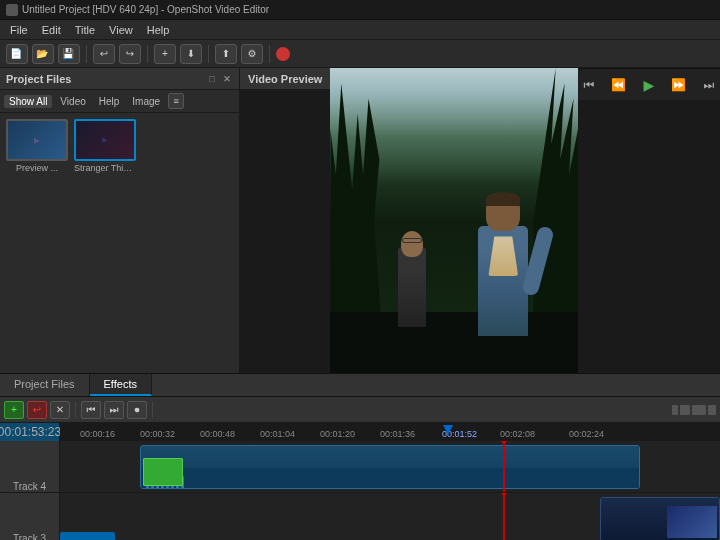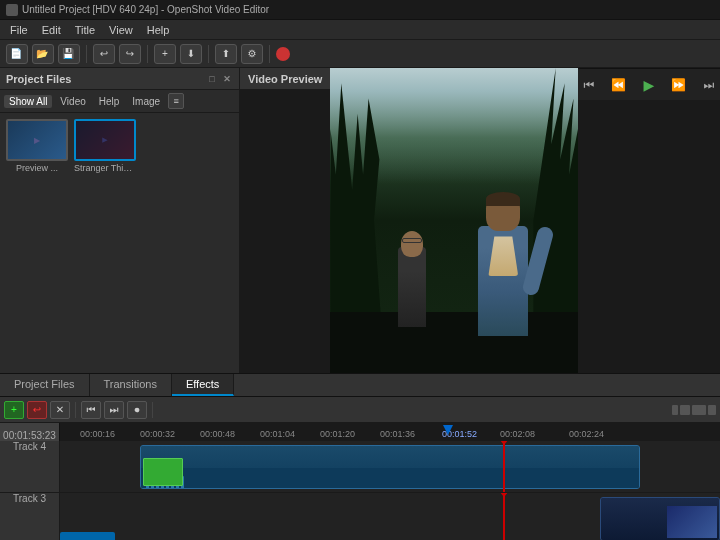--- a/index.html
+++ b/index.html
@@ -416,21 +416,21 @@
       display: flex;
       border-bottom: 1px solid #1a1a1a;
       position: relative;
     }
 
     .track-label {
       width: 60px;
       min-width: 60px;
       background: #333;
       display: flex;
-      align-items: flex-start;
+      align-items: flex-end;
       justify-content: center;
       font-size: 10px;
       color: #aaa;
       border-right: 1px solid #1a1a1a;
     }
 
     .track-content {
       flex: 1;
       background: #222;
       position: relative;
@@ -745,21 +745,20 @@
       <div class="ctrl-btn">⏪</div>
       <div class="ctrl-btn ctrl-btn-play">▶</div>
       <div class="ctrl-btn">⏩</div>
       <div class="ctrl-btn">⏭</div>
     </div>
   </div>
 </div>
 
 <div id="bottom-tabs">
   <div class="bottom-tab">Project Files</div>
-  <div class="bottom-tab">Transitions</div>
   <div class="bottom-tab active">Effects</div>
 </div>
 
 <div id="timeline">
 
   <div id="timeline-toolbar">
     <div class="tl-btn tl-btn-green">+</div>
     <div class="tl-btn tl-btn-red">↩</div>
     <div class="tl-btn">✕</div>
     <div class="tl-separator"></div>
@@ -770,21 +769,21 @@
     <div class="tl-zoom-bar">
       <div class="tl-zoom-segment" style="width:6px;"></div>
       <div class="tl-zoom-segment" style="width:10px;"></div>
       <div class="tl-zoom-segment" style="width:14px;"></div>
       <div class="tl-zoom-segment" style="width:8px;"></div>
     </div>
   </div>
 
   <div style="display:flex; height:18px; background:#1a1a1a; position:relative;">
 
-    <div style="width:60px; min-width:60px; background:#404040; display:flex; align-items:flex-end; justify-content:center; font-size:10px; color:#aaa; border-right:1px solid #111;">
+    <div style="width:60px; min-width:60px; background:#0c4a6e; display:flex; align-items:center; justify-content:center; font-size:12px; color:#aaa; border-right:1px solid #111;">
       <span>00:01:53:23</span>
     </div>
 
     <div id="time-ruler" style="flex:1; position:relative; background:#1a1a1a; height:18px;">
       <span class="time-label" style="left:20px;">00:00:16</span>
       <span class="time-label" style="left:80px;">00:00:32</span>
       <span class="time-label" style="left:140px;">00:00:48</span>
       <span class="time-label" style="left:200px;">00:01:04</span>
       <span class="time-label" style="left:260px;">00:01:20</span>
       <span class="time-label" style="left:320px;">00:01:36</span>

